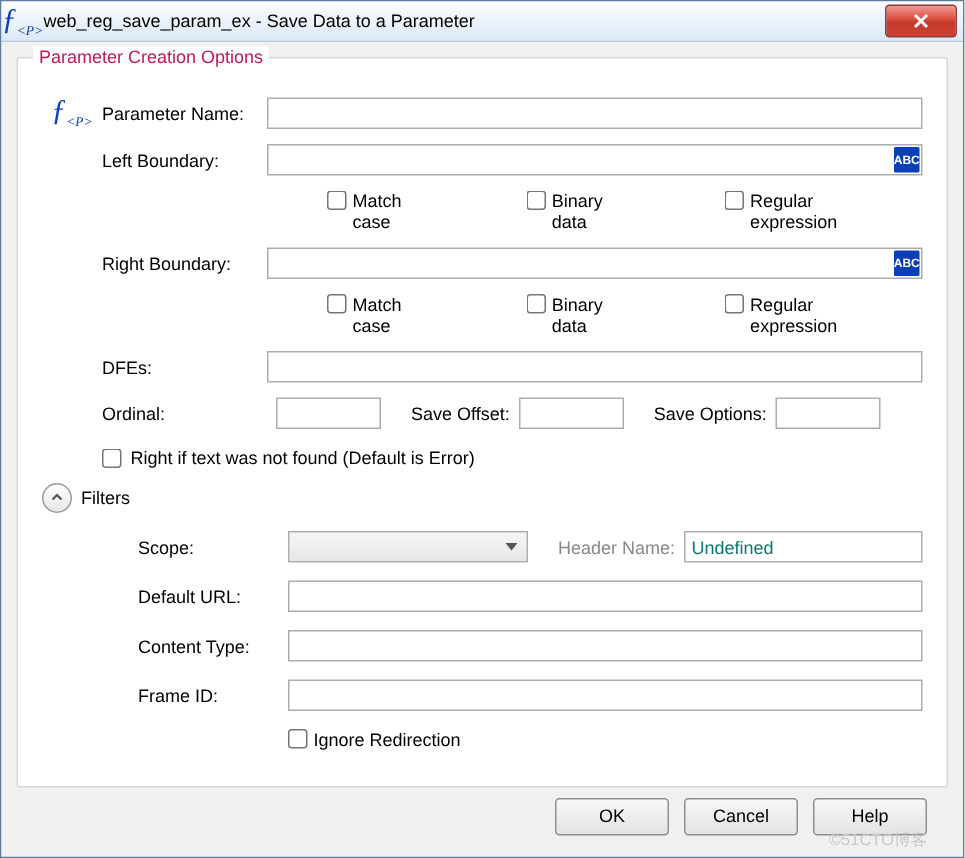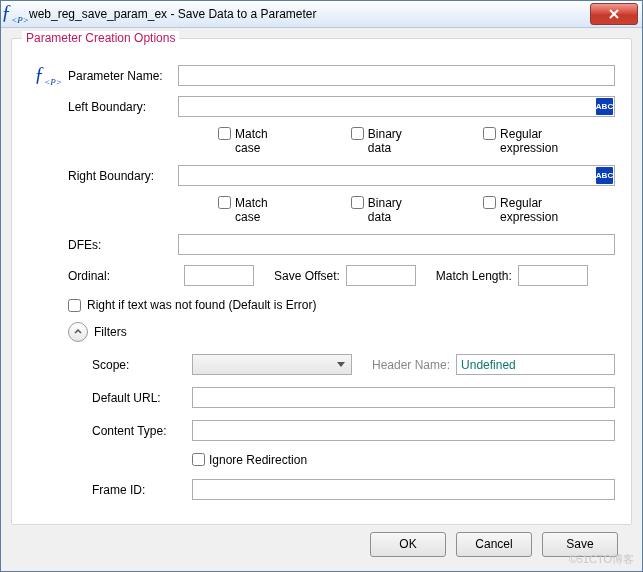--- a/index.html
+++ b/index.html
@@ -23,34 +23,34 @@
   .abc-wrap input{padding-right:22px;}
   .abc-badge{position:absolute;right:2px;top:2px;width:17px;height:17px;background:#0a3fb5;color:#fff;font-size:8px;font-weight:bold;display:flex;align-items:center;justify-content:center;border-radius:1px;cursor:pointer;}
   .chk-row{display:flex;align-items:center;margin:0 0 10px 190px;gap:0;}
   .chk{display:flex;align-items:flex-start;margin-right:20px;}
   .chk input{margin:0 4px 0 0;}
   .small-inputs{display:flex;align-items:center;margin-left:40px;margin-bottom:12px;}
   .small-inputs .lbl{color:#000;margin-right:6px;}
   .small-inputs input{width:70px;margin-right:20px;}
   .warn-row{margin-left:40px;margin-bottom:10px;display:flex;align-items:center;}
   .warn-row input{margin:0 6px 0 0;}
-  .filters-head{margin-left:40px;display:flex;align-items:center;margin-bottom:12px;}
+  .filters-head{display:flex;align-items:center;margin-bottom:12px;}
   .filters-toggle{width:18px;height:18px;border:1px solid #9a9a9a;border-radius:50%;background:linear-gradient(#fff,#e7e7e7);display:flex;align-items:center;justify-content:center;margin-right:6px;cursor:pointer;}
   .filters-toggle svg{display:block;}
   .filters-body{margin-left:64px;}
   .frow{display:flex;align-items:center;margin-bottom:12px;}
   .frow .flabel{width:100px;}
   .combo{width:160px;height:21px;border:1px solid #abadb3;background:linear-gradient(#f6f6f6,#e6e6e6);display:flex;align-items:center;justify-content:flex-end;padding:0 2px;box-sizing:border-box;cursor:pointer;}
   .combo .arrow{width:17px;height:17px;display:flex;align-items:center;justify-content:center;}
   .hname-lbl{color:#888;margin-left:20px;margin-right:6px;}
   .hname-input{flex:1;}
   .footer{height:38px;display:flex;align-items:center;justify-content:flex-end;padding:0 14px;gap:10px;background:#f0f0f0;}
   .btn{min-width:74px;height:23px;border:1px solid #8e8f8f;border-radius:3px;background:linear-gradient(#f7f7f7,#e3e3e3);
        display:flex;align-items:center;justify-content:center;font-size:12px;cursor:pointer;}
-  .watermark{position:absolute;right:8px;bottom:4px;color:#c8c8c8;font-size:11px;pointer-events:none;}
+  .watermark{position:absolute;right:24px;bottom:4px;color:#c8c8c8;font-size:11px;pointer-events:none;}
   .fx-icon{color:#0a3fb5;font-style:italic;font-family:"Times New Roman",serif;font-size:20px;line-height:14px;position:relative;}
   .fx-icon sub{font-size:9px;vertical-align:baseline;position:relative;bottom:-4px;color:#0a3fb5;}
 </style>
 </head>
 <body>
 
 <div class="window">
 
   <div class="titlebar">
     <div class="appicon">
@@ -126,21 +126,21 @@
         <div class="icon-col"></div>
         <div class="label">DFEs:</div>
         <div class="field"><input type="text" value="" style=""></div>
       </div>
 
       <div class="small-inputs">
         <span class="lbl" style="width:110px;display:inline-block">Ordinal:</span>
         <input type="text" value="" style="">
         <span class="lbl">Save Offset:</span>
         <input type="text" value="" style="">
-        <span class="lbl">Match Length:</span>
+        <span class="lbl">Save Options:</span>
         <input type="text" style="margin-right: 0px;" value="">
       </div>
 
       <div class="warn-row">
         <input type="checkbox" style="">
         <span>Right if text was not found (Default is Error)</span>
       </div>
 
       <div class="filters-head">
         <div class="filters-toggle">
@@ -167,34 +167,34 @@
         </div>
         <div class="frow">
           <div class="flabel">Default URL:</div>
           <div class="field"><input type="text" value="" style=""></div>
         </div>
         <div class="frow">
           <div class="flabel">Content Type:</div>
           <div class="field"><input type="text" value="" style=""></div>
         </div>
         <div class="frow">
+          <div class="flabel">Frame ID:</div>
+          <div class="field"><input type="text" value="" style=""></div>
+        </div>
+        <div class="frow">
           <div class="flabel"></div>
           <label class="chk">
               <input type="checkbox" style="">
               <span>Ignore Redirection</span>
             </label>
         </div>
-        <div class="frow">
-          <div class="flabel">Frame ID:</div>
-          <div class="field"><input type="text" value="" style=""></div>
-        </div>
       </div>
     </div>
 
     <div class="footer">
       <div class="btn">OK</div>
       <div class="btn">Cancel</div>
-      <div class="btn">Save</div>
+      <div class="btn">Help</div>
     </div>
   </div>
 
   <div class="watermark">©51CTO博客</div>
 </div>
 
 </body></html>

